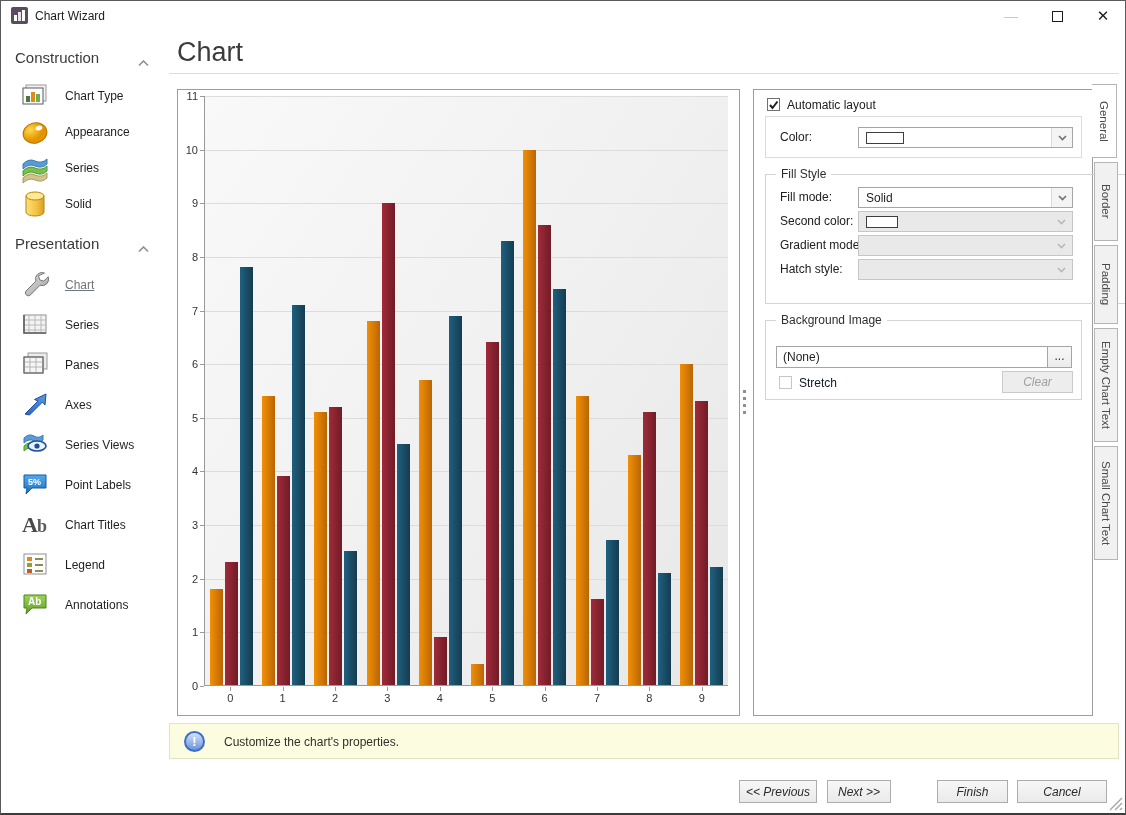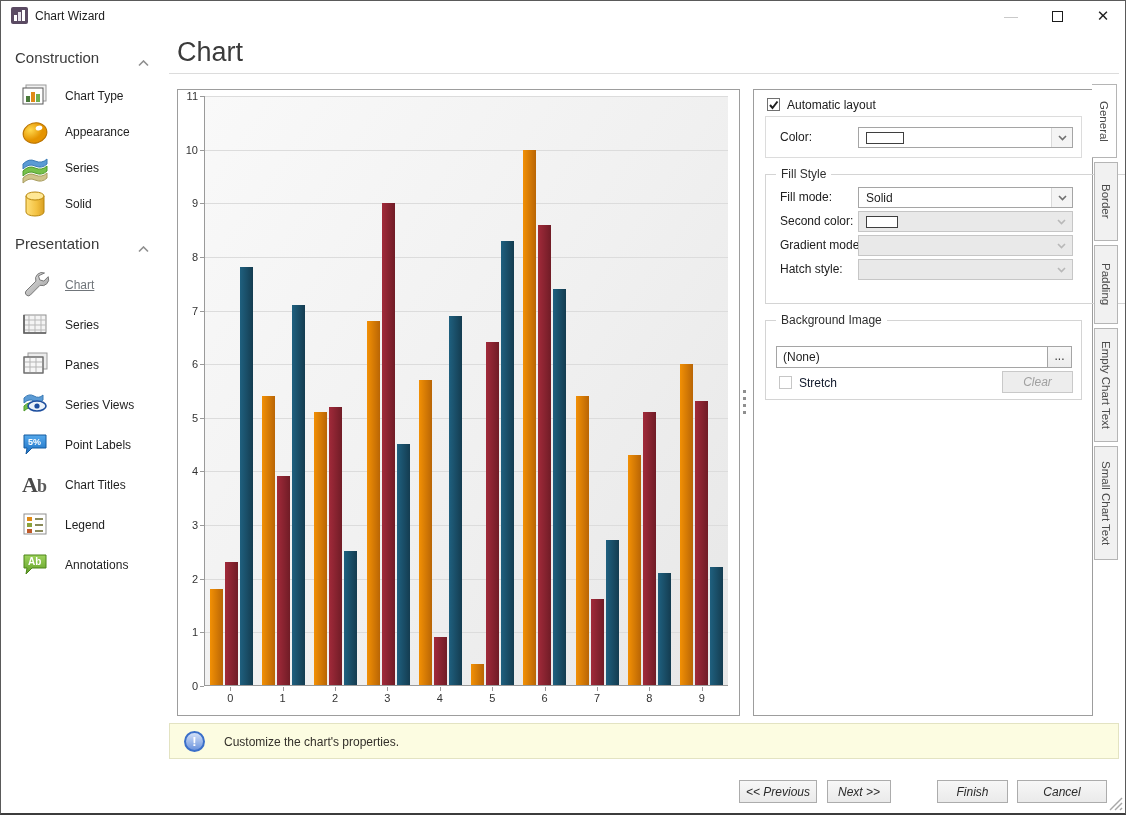--- a/index.html
+++ b/index.html
@@ -181,20 +181,32 @@
           <span class="s-label">Series</span>
         </div>
         <div class="side-item">
           <span class="s-icon"><svg width="32" height="32">
               <rect x="9" y="5" width="19" height="16" fill="#ececec" stroke="#9a9a9a"></rect>
               <rect x="5" y="9" width="19" height="16" fill="#f6f6f6" stroke="#6d6d6d"></rect>
               <path d="M5 14 h19 M5 19 h19 M11 9 v16 M17 9 v16" stroke="#b5b5b5"></path>
               <rect x="5" y="9" width="19" height="16" fill="none" stroke="#6d6d6d"></rect>
             </svg></span>
           <span class="s-label">Panes</span>
+        </div>
+        <div class="side-item">
+          <span class="s-icon"><svg width="32" height="32">
+              <defs>
+                <linearGradient id="ax" x1="0" y1="1" x2="1" y2="0">
+                  <stop offset="0%" stop-color="#2d66c0"></stop>
+                  <stop offset="100%" stop-color="#5c9ae0"></stop>
+                </linearGradient>
+              </defs>
+              <path d="M6 26 L19 13 l-3.5 -1.5 L27 6 l-1 11 -2.5 -3 L10.5 27 z" fill="url(#ax)" stroke="#1d4e9e"></path>
+            </svg></span>
+          <span class="s-label">Axes</span>
         </div>
         <div class="side-item">
           <span class="s-icon"><svg width="32" height="32">
               <path d="M5 10 q5 -5 10 -2 q5 3 9 -1 l0 5 q-4 4 -9 1 q-5 -3 -10 2 z" fill="#5b9bd5" stroke="#3a7ab5"></path>
               <path d="M5 18 q5 -5 10 -2 q5 3 9 -1 l0 5 q-4 4 -9 1 q-5 -3 -10 2 z" fill="#77c04b" stroke="#4f9b2a"></path>
               <ellipse cx="18" cy="18" rx="9" ry="5" fill="#eaf2fa" stroke="#1d4e9e" stroke-width="1.6"></ellipse>
               <circle cx="18" cy="18" r="2.6" fill="#1d4e9e"></circle>
             </svg></span>
           <span class="s-label">Series Views</span>
         </div>

